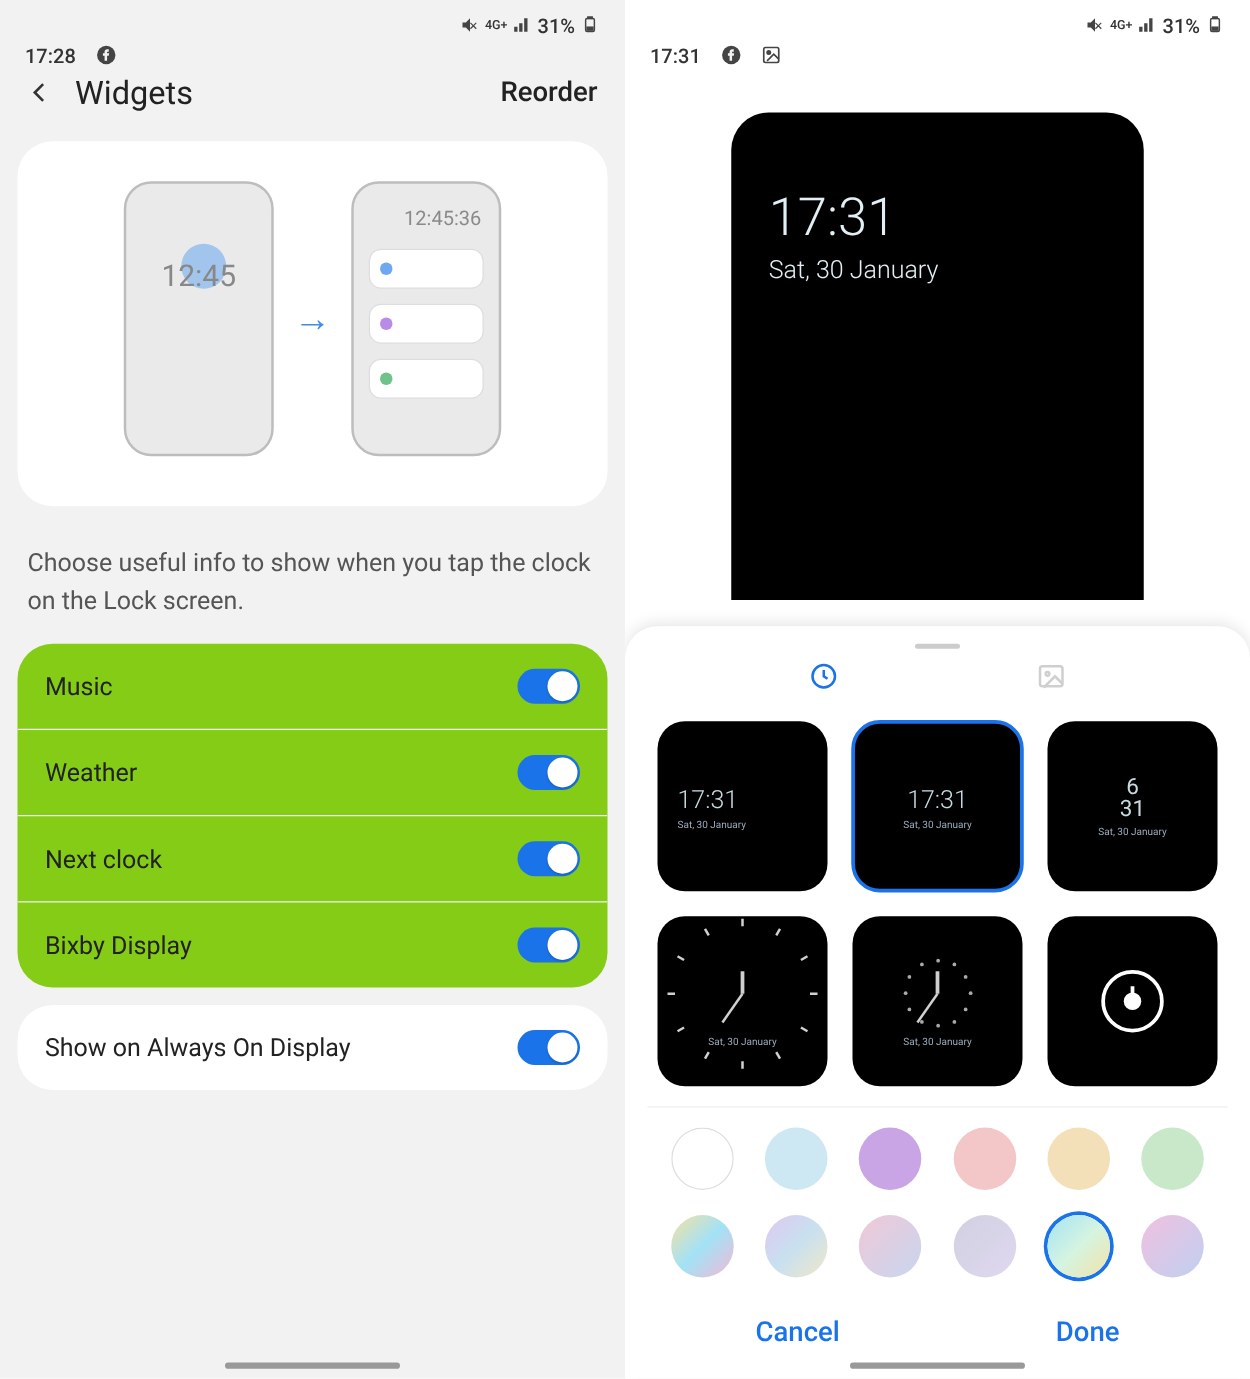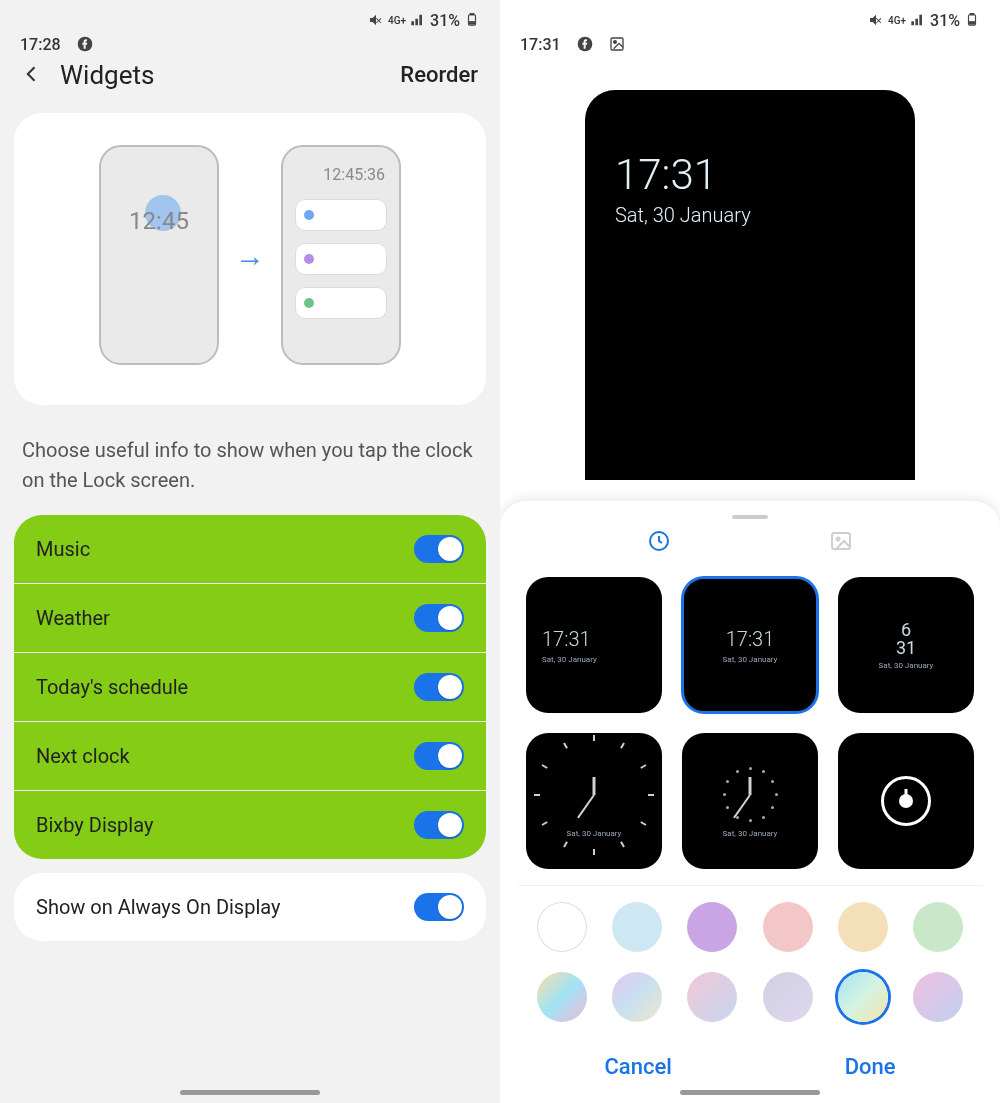--- a/index.html
+++ b/index.html
@@ -155,24 +155,20 @@
 
   <div class="desc">Choose useful info to show when you tap the clock on the Lock screen.</div>
 
   <div class="list" id="widgets-list">
       <div class="row">
         <span class="row-label">Music</span>
         <div class="toggle"></div>
       </div>
       <div class="row">
         <span class="row-label">Weather</span>
-        <div class="toggle"></div>
-      </div>
-      <div class="row">
-        <span class="row-label">Today's schedule</span>
         <div class="toggle"></div>
       </div>
       <div class="row">
         <span class="row-label">Next clock</span>
         <div class="toggle"></div>
       </div>
       <div class="row">
         <span class="row-label">Bixby Display</span>
         <div class="toggle"></div>
       </div>

